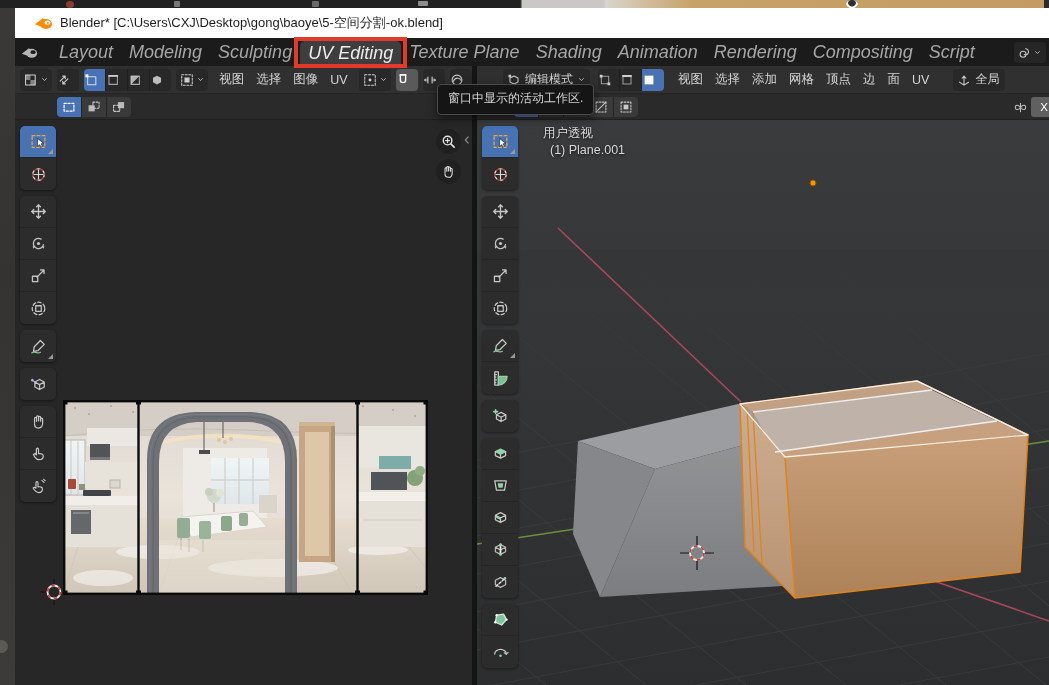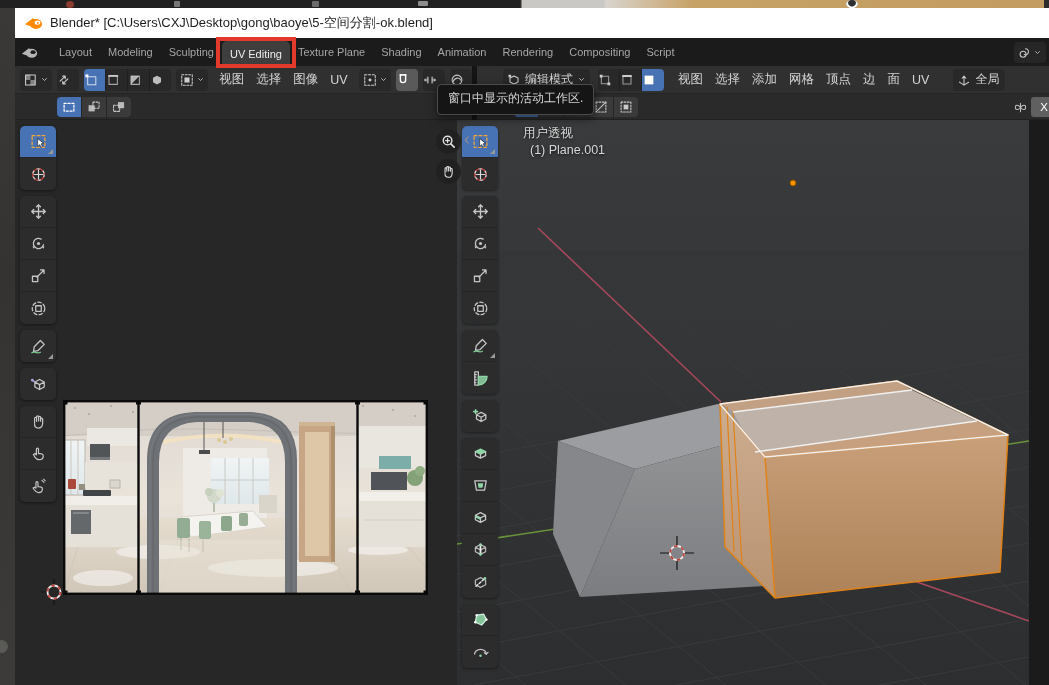--- a/index.html
+++ b/index.html
@@ -9,30 +9,30 @@
   .abs{position:absolute;}
 
   
   #desk-top{left:0;top:0;width:1049px;height:8px;
     background:linear-gradient(90deg,#212121 0,#212121 49.6%,#cac8c4 49.8%,#cac8c4 57.5%,#d9d4cd 57.8%,#c7a267 66%,#c29c61 99.5%,#2c2c2c 99.5%);}
   .dt-ico{position:absolute;top:1px;border-radius:50%;}
   #desk-left{left:0;top:8px;width:15px;height:677px;background:linear-gradient(180deg,#3a3938,#343332 40%,#3c3b39);}
   #desk-left .blob{position:absolute;left:-5px;top:632px;width:13px;height:13px;border-radius:50%;background:#5a5a57;}
 
   
-  #titlebar{left:15px;top:8px;width:1034px;height:30px;background:#ffffff;display:flex;align-items:center;gap:7px;padding-left:9px;}
+  #titlebar{left:15px;top:8px;width:1034px;height:30px;background:#ffffff;display:flex;align-items:center;gap:7px;padding-left:19px;}
   #title-text{font-size:13px;color:#1d1d1d;white-space:nowrap;}
 
   
   #topbar{left:15px;top:38px;width:1034px;height:28px;background:#1b1b1b;display:flex;align-items:center;overflow:visible;}
   .blender-menu{width:28px;display:flex;justify-content:center;align-items:center;}
   #topbar-menus{display:flex;height:100%;align-items:center;}
   .hmenu{font-size:12.5px;color:#d5d5d5;padding:0 8px;height:22px;display:flex;align-items:center;border-radius:3px;white-space:nowrap;}
   #tabs{display:flex;align-items:flex-end;height:100%;margin-left:8px;}
-  .tab{position:relative;padding:0 8px;height:28px;display:flex;align-items:center;font-size:11px;color:#a6a6a6;white-space:nowrap;}
+  .tab{position:relative;padding:0 8px;height:28px;display:flex;align-items:center;font-size:18px;color:#a6a6a6;white-space:nowrap;font-style:italic;}
   .tab.active{background:#3e3e3e;color:#ededed;border-radius:5px 5px 0 0;height:25px;}
   .tab.annotated::after{content:"";position:absolute;left:-6px;right:-6px;top:-4px;bottom:-2px;border:4px solid #e23a2b;z-index:75;pointer-events:none;}
   #scene-widget{position:absolute;right:3px;top:4px;height:21px;padding:0 4px;display:flex;align-items:center;gap:1px;background:#262626;border-radius:4px;color:#c5c5c5;}
 
   
   .edhead{position:absolute;height:28px;background:#303030;border-bottom:1px solid #252525;display:flex;align-items:center;overflow:hidden;}
   #uv-header{left:15px;top:66px;width:457px;padding-left:5px;gap:5px;}
   #v3d-header{left:477px;top:66px;width:572px;padding-left:26px;gap:8px;}
   .btn{height:22px;min-width:22px;display:flex;align-items:center;background:#282828;border-radius:4px;color:#cdcdcd;}
   .btn.dd{padding:0 4px;gap:2px;}
@@ -52,21 +52,21 @@
   .optgrp{display:flex;gap:1px;background:#242424;border-radius:4px;overflow:hidden;}
   .opt{width:24px;height:20px;background:#3a3a3a;display:flex;align-items:center;justify-content:center;color:#c9c9c9;}
   .opt.blue{background:#4772b3;color:#fff;}
   #sym-group{position:absolute;right:0;top:3px;display:flex;align-items:center;gap:3px;}
   #x-btn{width:26px;height:20px;background:#606060;color:#fff;font-size:11.5px;display:flex;align-items:center;justify-content:center;border-radius:3px 0 0 3px;margin-right:-8px;}
 
   #pane-divider{left:472px;top:66px;width:5px;height:619px;background:#141414;}
 
   
   #uv-view{left:15px;top:120px;width:457px;height:565px;background:#272727;overflow:hidden;}
-  #v3d-view{left:457px;top:120px;width:572px;height:565px;overflow:hidden;background:#4d7c0f;}
+  #v3d-view{left:477px;top:120px;width:572px;height:565px;overflow:hidden;background:#4d7c0f;}
   .toolcol{position:absolute;left:5px;top:6px;width:36px;display:flex;flex-direction:column;gap:6px;z-index:5;}
   .toolgrp{background:#2c2c2c;border-radius:5px;overflow:hidden;display:flex;flex-direction:column;box-shadow:0 1px 3px rgba(0,0,0,.45);}
   .tool{position:relative;width:36px;height:32px;display:flex;align-items:center;justify-content:center;color:#c6c6c6;border-bottom:1px solid #252525;}
   .tool:last-child{border-bottom:none;}
   .tool.active{background:#4772b3;color:#fff;}
   .tool.sub::after{content:"";position:absolute;right:3px;bottom:3px;border-style:solid;border-width:0 0 5px 5px;border-color:transparent transparent #999 transparent;}
 
   #uv-image{position:absolute;left:48px;top:280px;width:365px;height:195px;}
   #cursor2d{position:absolute;left:25px;top:458px;}
   .gizmo{position:absolute;width:25px;height:25px;border-radius:50%;background:rgba(32,32,32,.88);display:flex;align-items:center;justify-content:center;color:#e0e0e0;z-index:6;}

